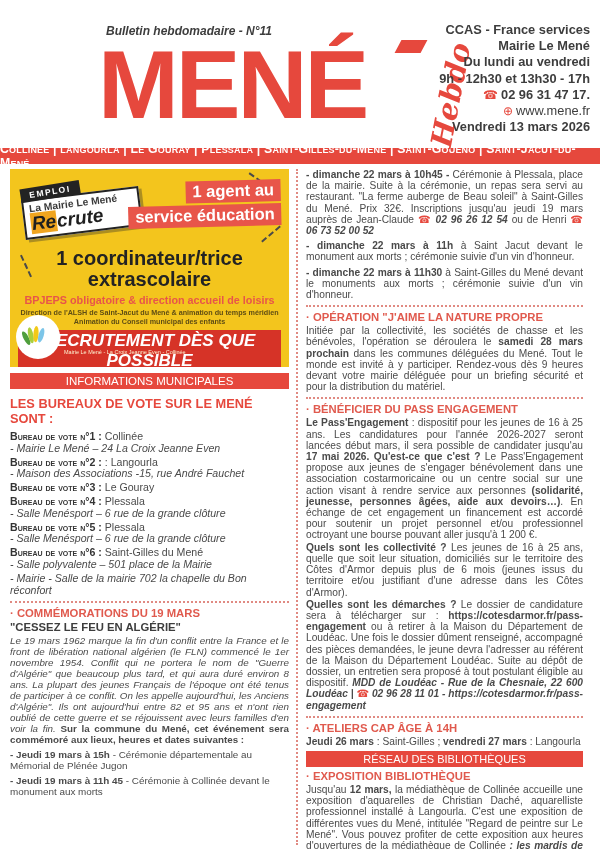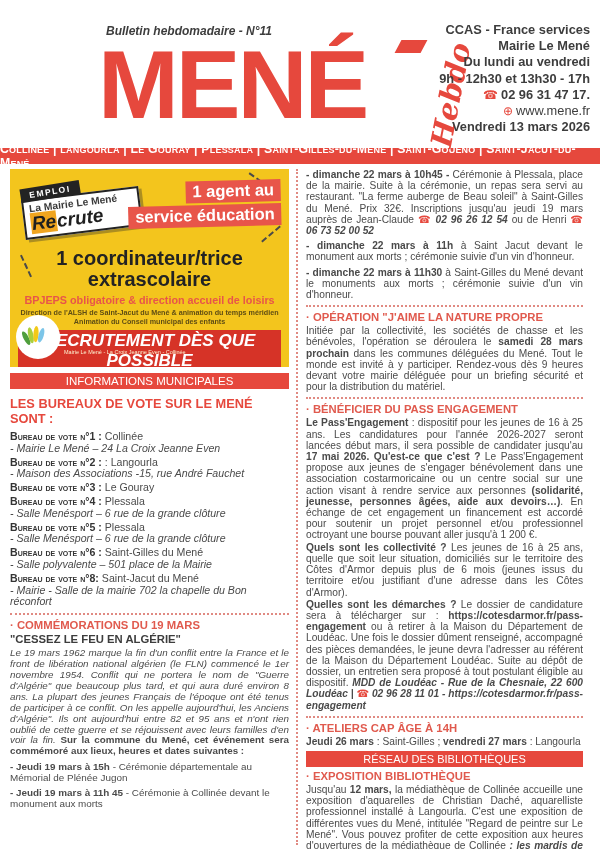--- a/index.html
+++ b/index.html
@@ -184,21 +184,20 @@
       </div>
       <div class="bureau">
         <div><span class="label">Bureau de vote n°5 :</span> <span>Plessala</span></div>
         <div class="addr"><span>- Salle Menésport – 6 rue de la grande clôture</span></div>
       </div>
       <div class="bureau">
         <div><span class="label">Bureau de vote n°6 :</span> <span>Saint-Gilles du Mené</span></div>
         <div class="addr"><span>- Salle polyvalente – 501 place de la Mairie</span></div>
       </div>
       <div class="bureau">
-        <div><span class="label">Bureau de vote n°8:</span> <span>Saint-Jacut du Mené</span></div>
         <div class="addr"><span>- Mairie - Salle de la mairie 702 la chapelle du Bon réconfort</span></div>
       </div>
 
       <div class="dotsep"></div>
 
       <div class="sec-heading">· COMMÉMORATIONS DU 19 MARS</div>
       <div class="sub-heading">"CESSEZ LE FEU EN ALGÉRIE"</div>
       <div class="commem-body"><span class="i">Le 19 mars 1962 marque la fin d'un conflit entre la France et le front de libération national algérien (le FLN) commencé le 1er novembre 1954. Conflit qui ne portera le nom de "Guerre d'Algérie" que beaucoup plus tard, et qui aura duré environ 8 ans. La plupart des jeunes Français de l'époque ont été tenus de participer à ce conflit. On les appelle aujourd'hui, les Anciens d'Algérie". Ils ont aujourd'hui entre 82 et 95 ans et n'ont rien oublié de cette guerre et se réjouissent avec leurs familles d'en voir la fin. </span><span class="b">Sur la commune du Mené, cet événement sera commémoré aux lieux, heures et dates suivantes :</span></div>
       <div class="event"><span class="b">- Jeudi 19 mars à 15h</span><span> - Cérémonie départementale au Mémorial de Plénée Jugon</span></div>
       <div class="event"><span class="b">- Jeudi 19 mars à 11h 45</span><span> - Cérémonie à Collinée devant le monument aux morts</span></div>

